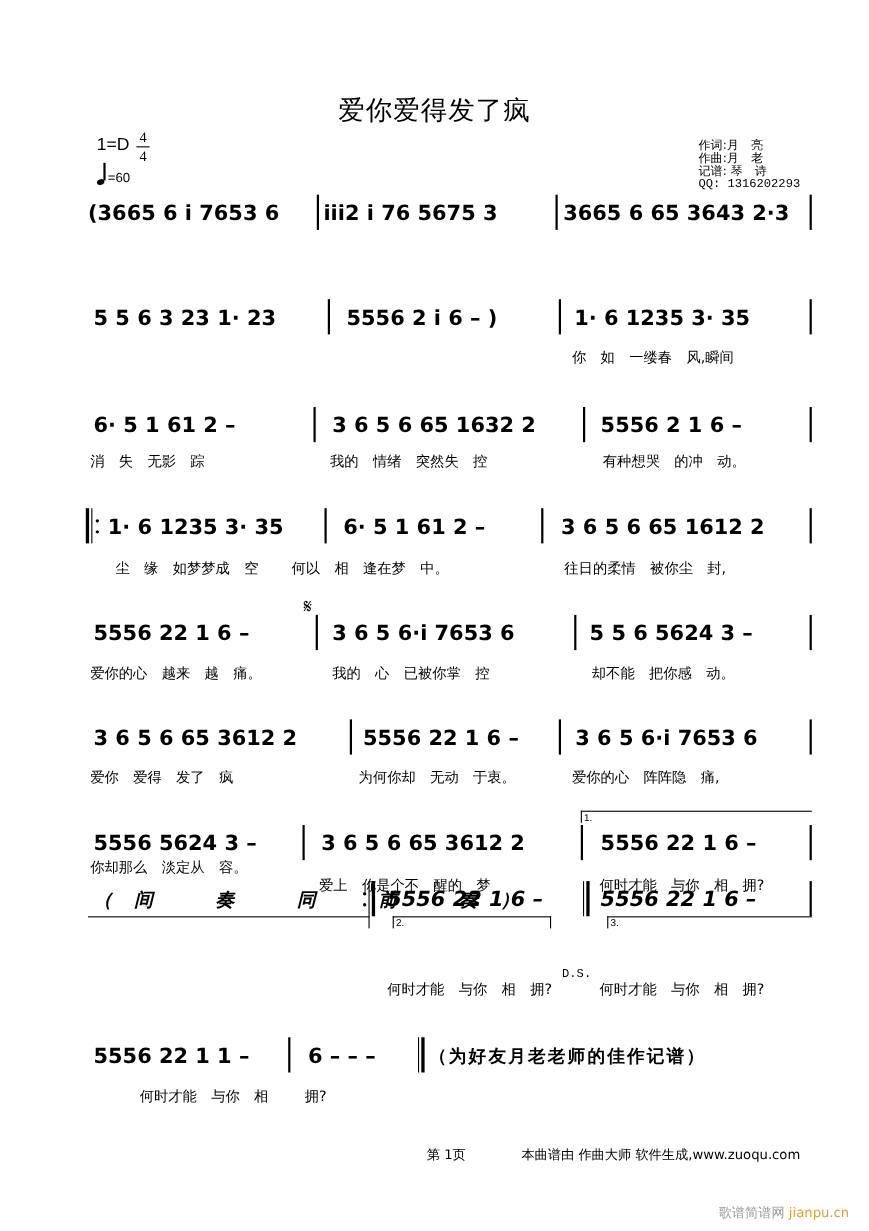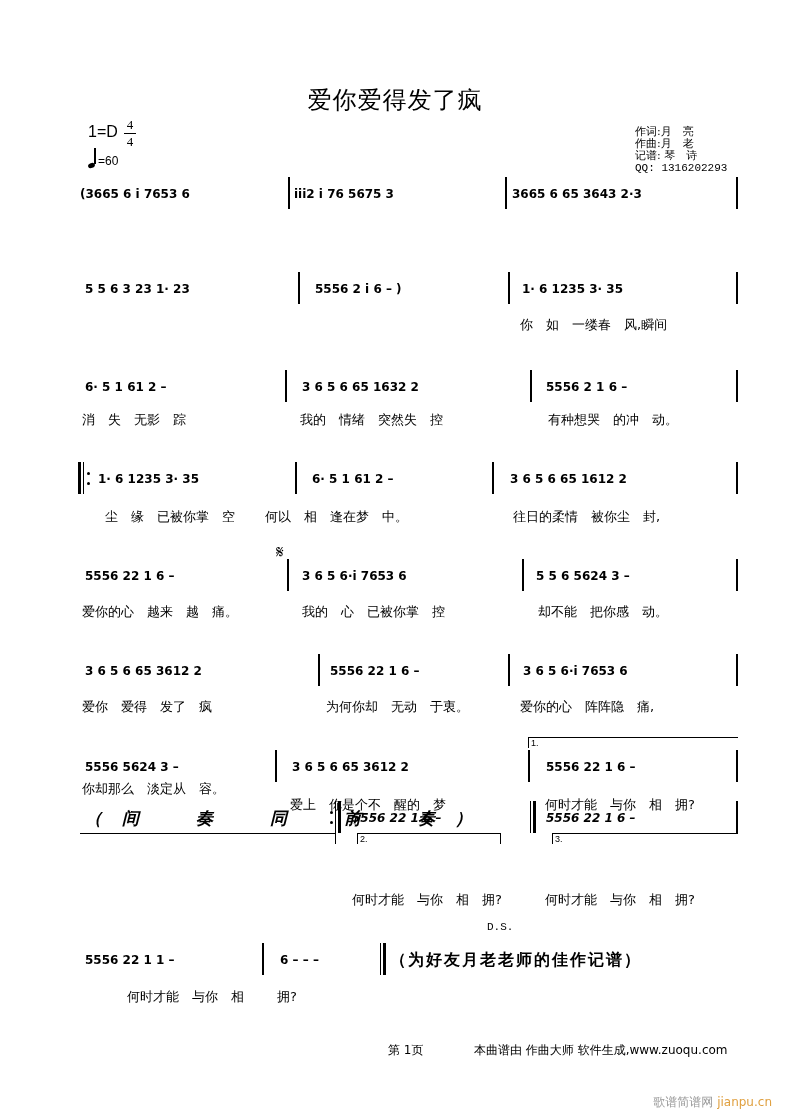--- a/index.html
+++ b/index.html
@@ -10,21 +10,21 @@
   .timesig { left: 124px; top: 118px; font-size: 13px; font-family: "Liberation Serif", serif; text-align: center; width: 12px; line-height: 14px; }
   .timesig .bar { border-top: 1px solid #000; height: 0; margin: 1px 0; }
   .tempo { left: 88px; top: 148px; font-size: 12px; font-family: "Liberation Sans", sans-serif; display: flex; align-items: flex-end; }
   .note-glyph { display: inline-block; width: 8px; height: 20px; position: relative; margin-right: 2px; }
   .note-glyph::before { content: ""; position: absolute; left: 6px; top: 0; width: 1.5px; height: 16px; background: #000; }
   .note-glyph::after { content: ""; position: absolute; left: 0; bottom: 0; width: 7px; height: 5px; background: #000; border-radius: 50%; transform: rotate(-20deg); }
   .credits { left: 635px; top: 126px; font-size: 11px; line-height: 12px; font-family: "DejaVu Sans", sans-serif; }
   .credits .qq { font-family: "Liberation Mono", monospace; font-size: 11px; }
 
   .row { position: absolute; left: 80px; width: 660px; height: 34px; }
-  .measure { position: absolute; top: 0; height: 34px; display: flex; align-items: center; gap: 10px; font-family: "DejaVu Sans", sans-serif; font-weight: bold; font-size: 12px; }
+  .measure { position: absolute; top: 0; height: 34px; display: flex; align-items: center; gap: 10px; font-family: "DejaVu Sans", sans-serif; font-weight: bold; font-size: 19px; }
   .barline { position: absolute; width: 1.5px; background: #000; height: 32px; top: 0; }
   .dbl { position: absolute; top: 0; height: 32px; width: 6px; border-left: 1.5px solid #000; border-right: 3.5px solid #000; box-sizing: border-box; }
   .rep { position: absolute; top: 0; height: 32px; width: 8px; }
   .lyrics { position: absolute; font-size: 13px; font-family: "DejaVu Sans", sans-serif; white-space: pre; letter-spacing: 0px; }
   .paren-text { font-family: "DejaVu Serif", serif; font-weight: bold; font-size: 17px; letter-spacing: 20px; }
   .volta { position: absolute; border-top: 1px solid #000; border-left: 1px solid #000; height: 10px; font-size: 9px; padding-left: 2px; font-family: "Liberation Sans", sans-serif; }
   .volta.open { border-left: none; border-right: 1px solid #000; }
   .ds { position: absolute; font-size: 11px; font-family: "Liberation Mono", monospace; }
   .segno { position: absolute; font-size: 18px; font-family: "DejaVu Sans", sans-serif; }
   .footer { position: absolute; font-size: 12px; font-family: "DejaVu Sans", sans-serif; }
@@ -91,21 +91,21 @@
     <div style="position:absolute;left:9px;top:10px;width:3px;height:3px;background:#000;border-radius:50%;"></div>
     <div style="position:absolute;left:9px;top:20px;width:3px;height:3px;background:#000;border-radius:50%;"></div>
   </div>
   <div class="measure" style="left:18px;">1· 6 1235 3· 35</div>
   <div class="barline" style="left:215px;"></div>
   <div class="measure" style="left:232px;">6· 5 1 61 2 –</div>
   <div class="barline" style="left:412px;"></div>
   <div class="measure" style="left:430px;">3 6 5 6 65 1612 2</div>
   <div class="barline" style="left:656px;"></div>
 </div>
-<div class="lyrics" style="left:105px;top:508px;">尘　缘　已被你掌　空</div>
+<div class="lyrics" style="left:105px;top:508px;">尘　缘　如梦梦成　空</div>
 <div class="lyrics" style="left:265px;top:508px;">何以　相　逢在梦　中。</div>
 <div class="lyrics" style="left:513px;top:508px;">往日的柔情　被你尘　封,</div>
 
 <div class="segno" style="left:276px;top:541px;">𝄋</div>
 <div class="row" style="top:559px;">
   <div class="measure" style="left:5px;">5556 22 1 6 –</div>
   <div class="barline" style="left:207px;"></div>
   <div class="measure" style="left:222px;">3 6 5 6·i 7653 6</div>
   <div class="barline" style="left:442px;"></div>
   <div class="measure" style="left:456px;">5 5 6 5624 3 –</div>
@@ -149,21 +149,21 @@
     <div style="position:absolute;left:0;top:10px;width:3px;height:3px;background:#000;border-radius:50%;"></div>
     <div style="position:absolute;left:0;top:20px;width:3px;height:3px;background:#000;border-radius:50%;"></div>
     <div style="position:absolute;left:5px;top:0;width:1px;height:32px;background:#000;"></div>
     <div style="position:absolute;left:8px;top:0;width:3px;height:32px;background:#000;"></div>
   </div>
   <div class="measure" style="left:272px;">5556 22 1 6 –</div>
   <div class="dbl" style="left:450px;"></div>
   <div class="measure" style="left:466px;">5556 22 1 6 –</div>
   <div class="barline" style="left:656px;"></div>
 </div>
-<div class="ds" style="left:487px;top:880px;margin-top:41px;">D.S.</div>
+<div class="ds" style="left:511px;top:880px;">D.S.</div>
 <div class="lyrics" style="left:352px;top:891px;">何时才能　与你　相　拥?</div>
 <div class="lyrics" style="left:545px;top:891px;">何时才能　与你　相　拥?</div>
 
 <div class="row" style="top:943px;">
   <div class="measure" style="left:5px;">5556 22 1 1 –</div>
   <div class="barline" style="left:182px;"></div>
   <div class="measure" style="left:200px;">6 – – –</div>
   <div class="dbl" style="left:300px;"></div>
 </div>
 <div class="dedic" style="left:390px;top:950px;">（为好友月老老师的佳作记谱）</div>

